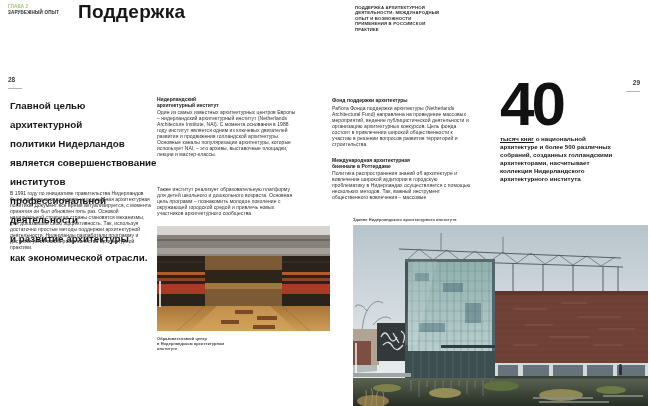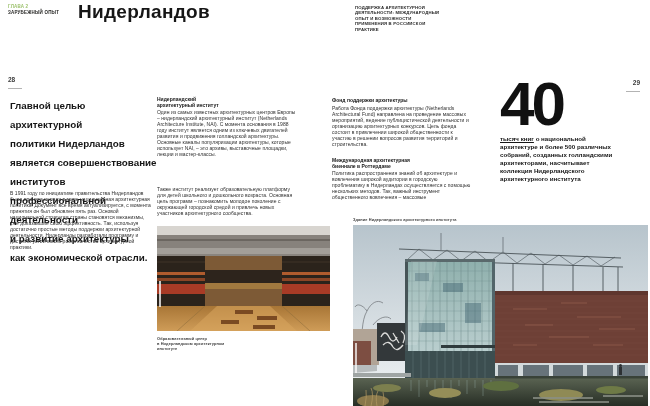--- a/index.html
+++ b/index.html
@@ -53,21 +53,21 @@
 </head>
 <body>
 
 <div class="spread">
 
   <div class="abs chapter-info">
     <div class="chapter">Глава 2</div>
     <div class="section">Зарубежный опыт</div>
   </div>
 
-  <div class="abs page-title">Нидерландов</div>
+  <div class="abs page-title">Поддержка</div>
 
   <div class="abs book-title">Поддержка архитектурной
 деятельности: международный
 опыт и возможности
 применения в российской
 практике</div>
 
   <div class="abs pagenum pagenum-left">28</div>
   <div class="abs pagerule pagerule-left"></div>
   <div class="abs pagenum pagenum-right">29</div>

